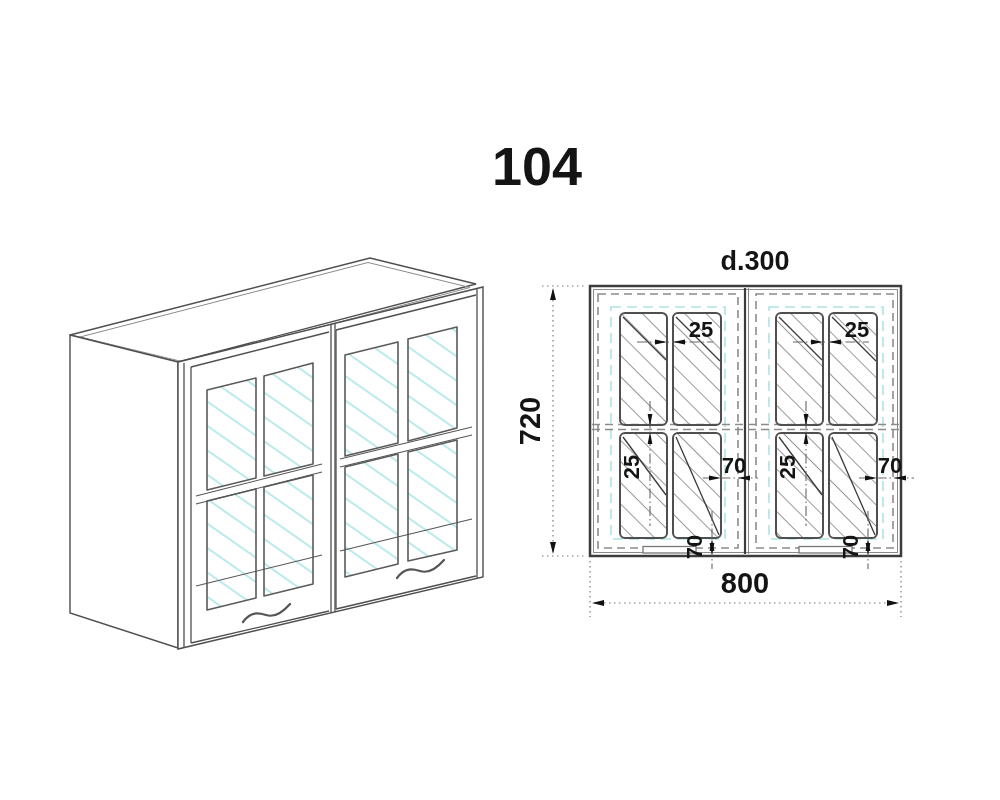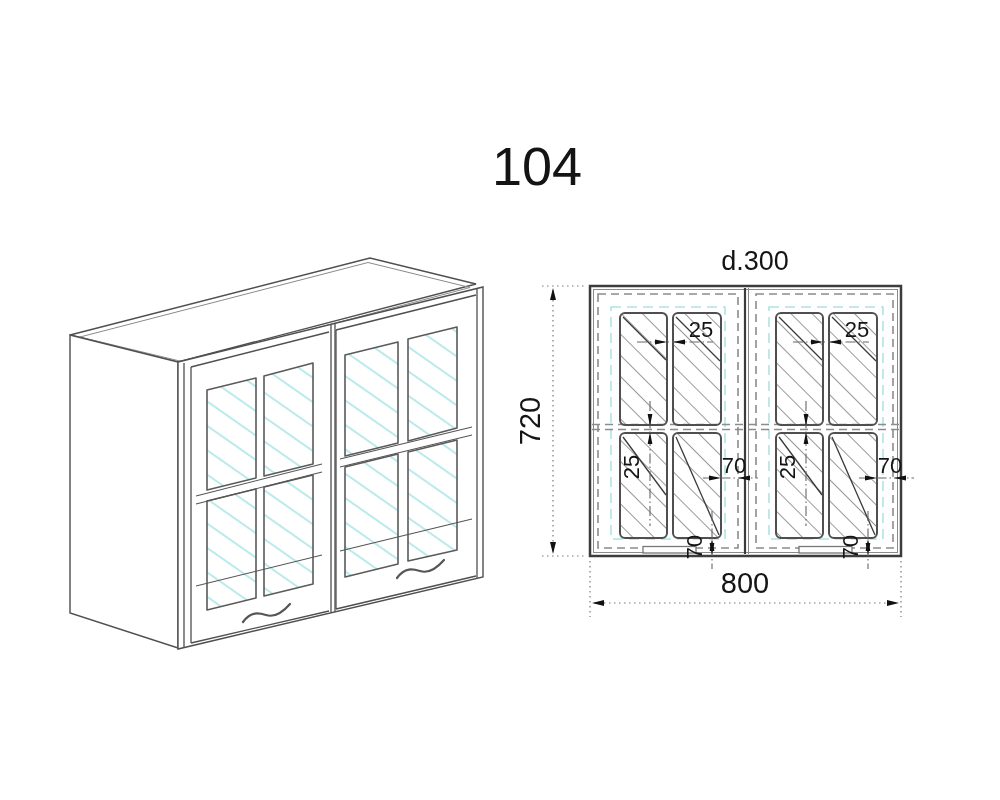--- a/index.html
+++ b/index.html
@@ -1,17 +1,17 @@
 <!DOCTYPE html>
 <html><head>
 <meta charset="utf-8">
 <style>
   html,body{margin:0;padding:0;background:#fff;}
   body{width:1000px;height:800px;overflow:hidden;font-family:"Liberation Sans",sans-serif;}
-  #canvas{position:relative;width:1000px;height:800px;background:#ffffff;}
+  #canvas{position:relative;width:1000px;height:800px;background:#ffffff;font-weight:bold;}
   svg{position:absolute;left:0;top:0;}
   text{fill:#141414;font-family:"Liberation Sans",sans-serif;}
   .dim-txt{font-size:22px;}
   .dim-txt-big{font-size:29px;}
   .solid{stroke:#4f4f4f;stroke-width:1.3;fill:none;}
   .face{stroke:#4f4f4f;stroke-width:1.4;fill:#ffffff;}
   .inner{stroke:#8a8a8a;stroke-width:1;fill:none;}
   .pane-iso{stroke:#5a5a5a;stroke-width:1.6;stroke-linejoin:round;}
   .pane-el{stroke:#4f4f4f;stroke-width:2;}
   .dash-gray{stroke:#8c8c8c;stroke-width:1.6;stroke-dasharray:8 5;fill:none;}

